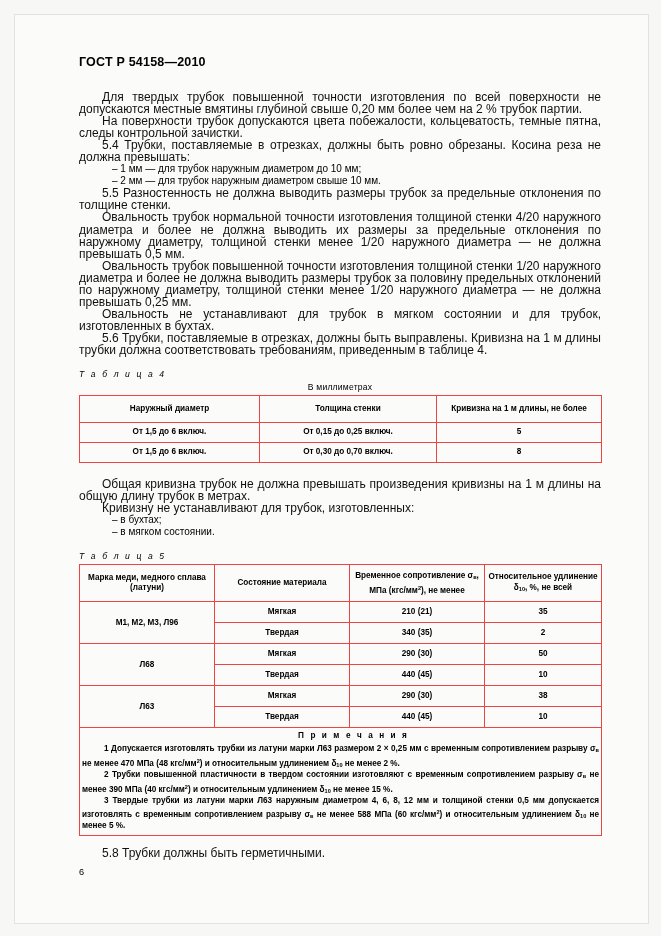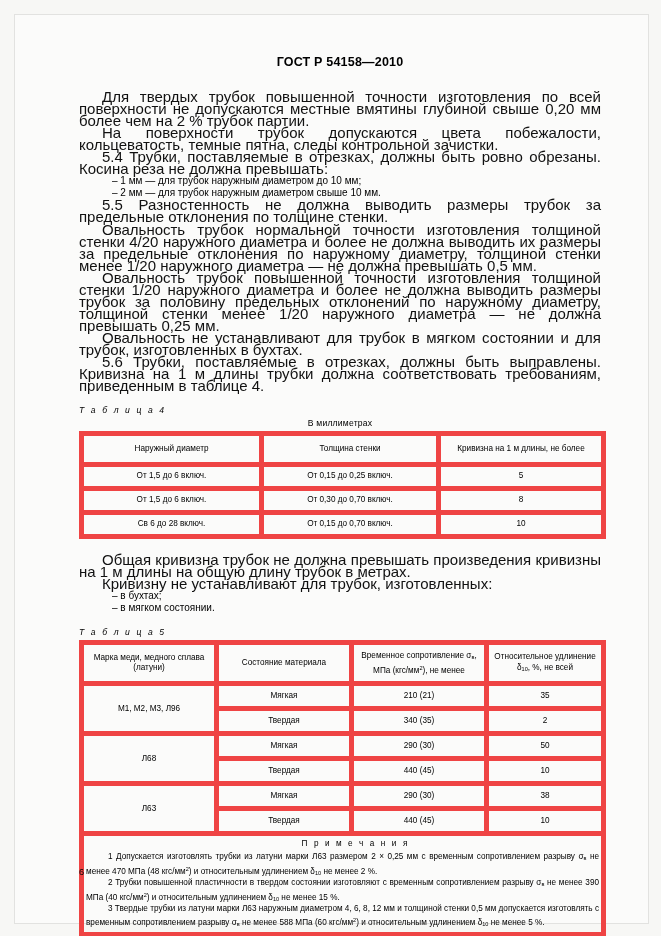--- a/index.html
+++ b/index.html
@@ -36,24 +36,23 @@
     left: 64px;
     top: 40px;
     width: 522px;
   }
   .doc-title {
     font-size: 12.5px;
     font-weight: bold;
     letter-spacing: 0.2px;
     margin: 0 0 22px 0;
     white-space: nowrap;
-    text-align: center;
   }
   p.body {
-    font-size: 15px;
+    font-size: 12px;
     line-height: 12.05px;
     margin: 0;
     text-align: justify;
     text-indent: 23px;
     color: #111;
   }
   p.dash {
     font-size: 10px;
     line-height: 12.05px;
     margin: 0;
@@ -72,22 +71,22 @@
     text-align: center;
     margin: 0 0 3px 0;
     letter-spacing: 0.2px;
   }
   table.gost {
     border-collapse: collapse;
     width: 522px;
     table-layout: fixed;
   }
   table.gost td, table.gost th {
-    border: 5px solid #ef4444;
-    font-weight: normal;
+    border: 1px solid #ef4444;
+    font-weight: bold;
     font-size: 8.2px;
     text-align: center;
     vertical-align: middle;
     padding: 3px 2px;
     line-height: 10.5px;
   }
   table.gost.t4 th { height: 20px; }
   table.gost.t4 td { height: 13px; }
   table.gost.t5 th { height: 30px; }
   table.gost.t5 td { height: 14px; }
@@ -159,25 +158,20 @@
           <tr>
             <td>От 1,5 до 6 включ.</td>
             <td>От 0,15 до 0,25 включ.</td>
             <td>5</td>
           </tr>
           <tr>
             <td>От 1,5 до 6 включ.</td>
             <td>От 0,30 до 0,70 включ.</td>
             <td>8</td>
           </tr>
-          <tr>
-            <td>Св 6 до 28 включ.</td>
-            <td>От 0,15 до 0,70 включ.</td>
-            <td>10</td>
-          </tr>
         </tbody>
       </table>
 
       <div class="spacer-m"></div>
 
       <p class="body">Общая кривизна трубок не должна превышать произведения кривизны на 1 м длины на общую длину трубок в метрах.</p>
       <p class="body">Кривизну не устанавливают для трубок, изготовленных:</p>
       <p class="dash">–  в бухтах;</p>
       <p class="dash">–  в мягком состоянии.</p>
 

